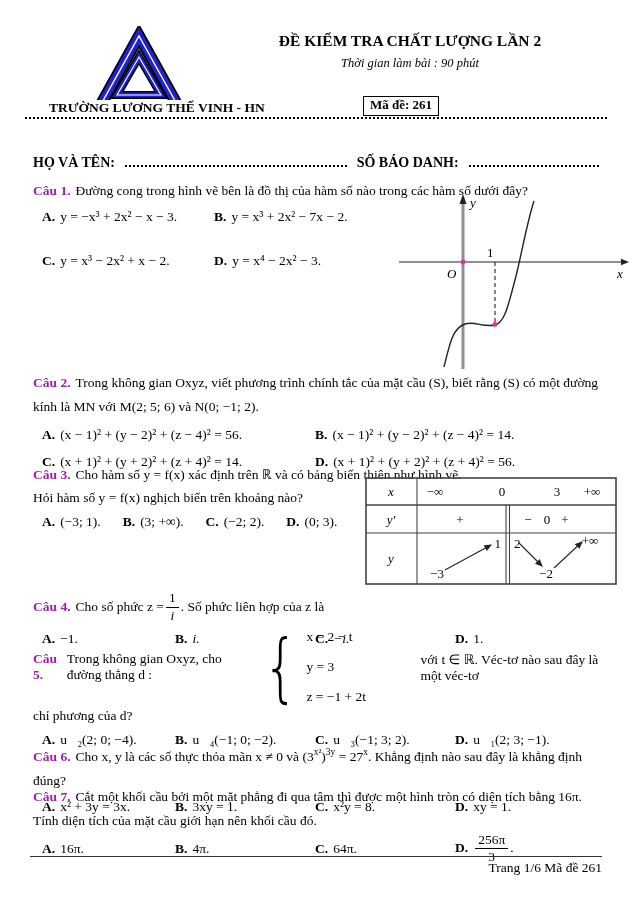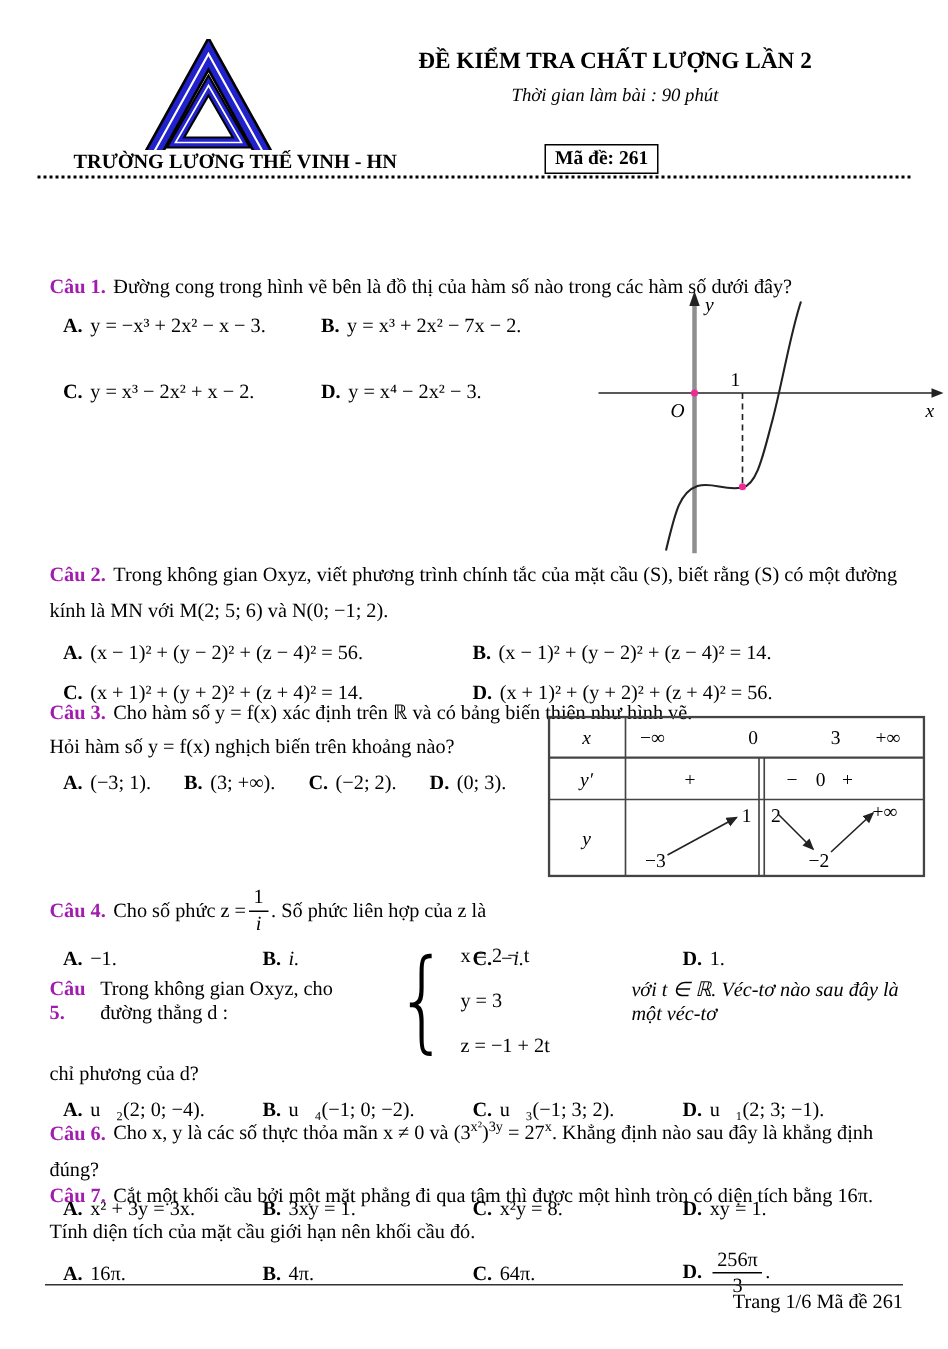--- a/index.html
+++ b/index.html
@@ -41,21 +41,21 @@
   .bbt { position:absolute; left:365px; top:477px; }
 
   .frac { display:inline-flex; flex-direction:column; align-items:center; vertical-align:middle; line-height:1.05; margin:0 2px; }
   .frac .fnum { padding:0 3px 1px; border-bottom:1.2px solid #000; }
   .frac .fden { padding-top:1px; }
 
   .q4row { display:flex; align-items:center; height:36px; }
   .q5row { display:flex; align-items:center; height:78px; }
   .brace { font-size:74px; font-weight:300; line-height:70px; margin:0 2px 0 4px; transform:scaleX(.75); font-family:"DejaVu Sans", sans-serif; }
   .sys { display:flex; flex-direction:column; justify-content:space-between; height:76px; min-width:88px; }
-  .q5after { margin-left:26px;font-style:italic; }
+  .q5after { margin-left:26px; }
   sup { font-size:9.5px; }
 
   .footer-line { position:absolute; left:30px; right:30px; top:856px; border-top:1.2px solid #333; }
   .footer-text { position:absolute; right:30px; top:860px; font-size:13.5px; }
 
   svg text { font-family:"Liberation Serif", serif; }
 </style>
 </head>
 <body>
 
@@ -77,20 +77,26 @@
   <div class="title-block">
     <div class="title-main">ĐỀ KIỂM TRA CHẤT LƯỢNG LẦN 2</div>
     <div class="title-duration">Thời gian làm bài : 90 phút</div>
   </div>
 
   <div class="dotline"></div>
   <div class="school">TRƯỜNG LƯƠNG THẾ VINH - HN</div>
   <div class="code-box">Mã đề: 261</div>
 
 
+  <div class="name-row">
+    <span>HỌ VÀ TÊN:</span>
+    <span class="leader l1"></span>
+    <span>SỐ BÁO DANH:</span>
+    <span class="leader l2"></span>
+  </div>
 
   <div class="q" style="top:179px;">
     <div class="qtext">
       <span class="qlabel">Câu 1.</span><span>Đường cong trong hình vẽ bên là đồ thị của hàm số nào trong các hàm số dưới đây?</span>
     </div>
     <div class="opts grid2a">
       <span><span class="opt-key">A.</span><span>y = −x³ + 2x² − x − 3.</span></span>
       <span><span class="opt-key">B.</span><span>y = x³ + 2x² − 7x − 2.</span></span>
       <span><span class="opt-key">C.</span><span>y = x³ − 2x² + x − 2.</span></span>
       <span><span class="opt-key">D.</span><span>y = x⁴ − 2x² − 3.</span></span>

